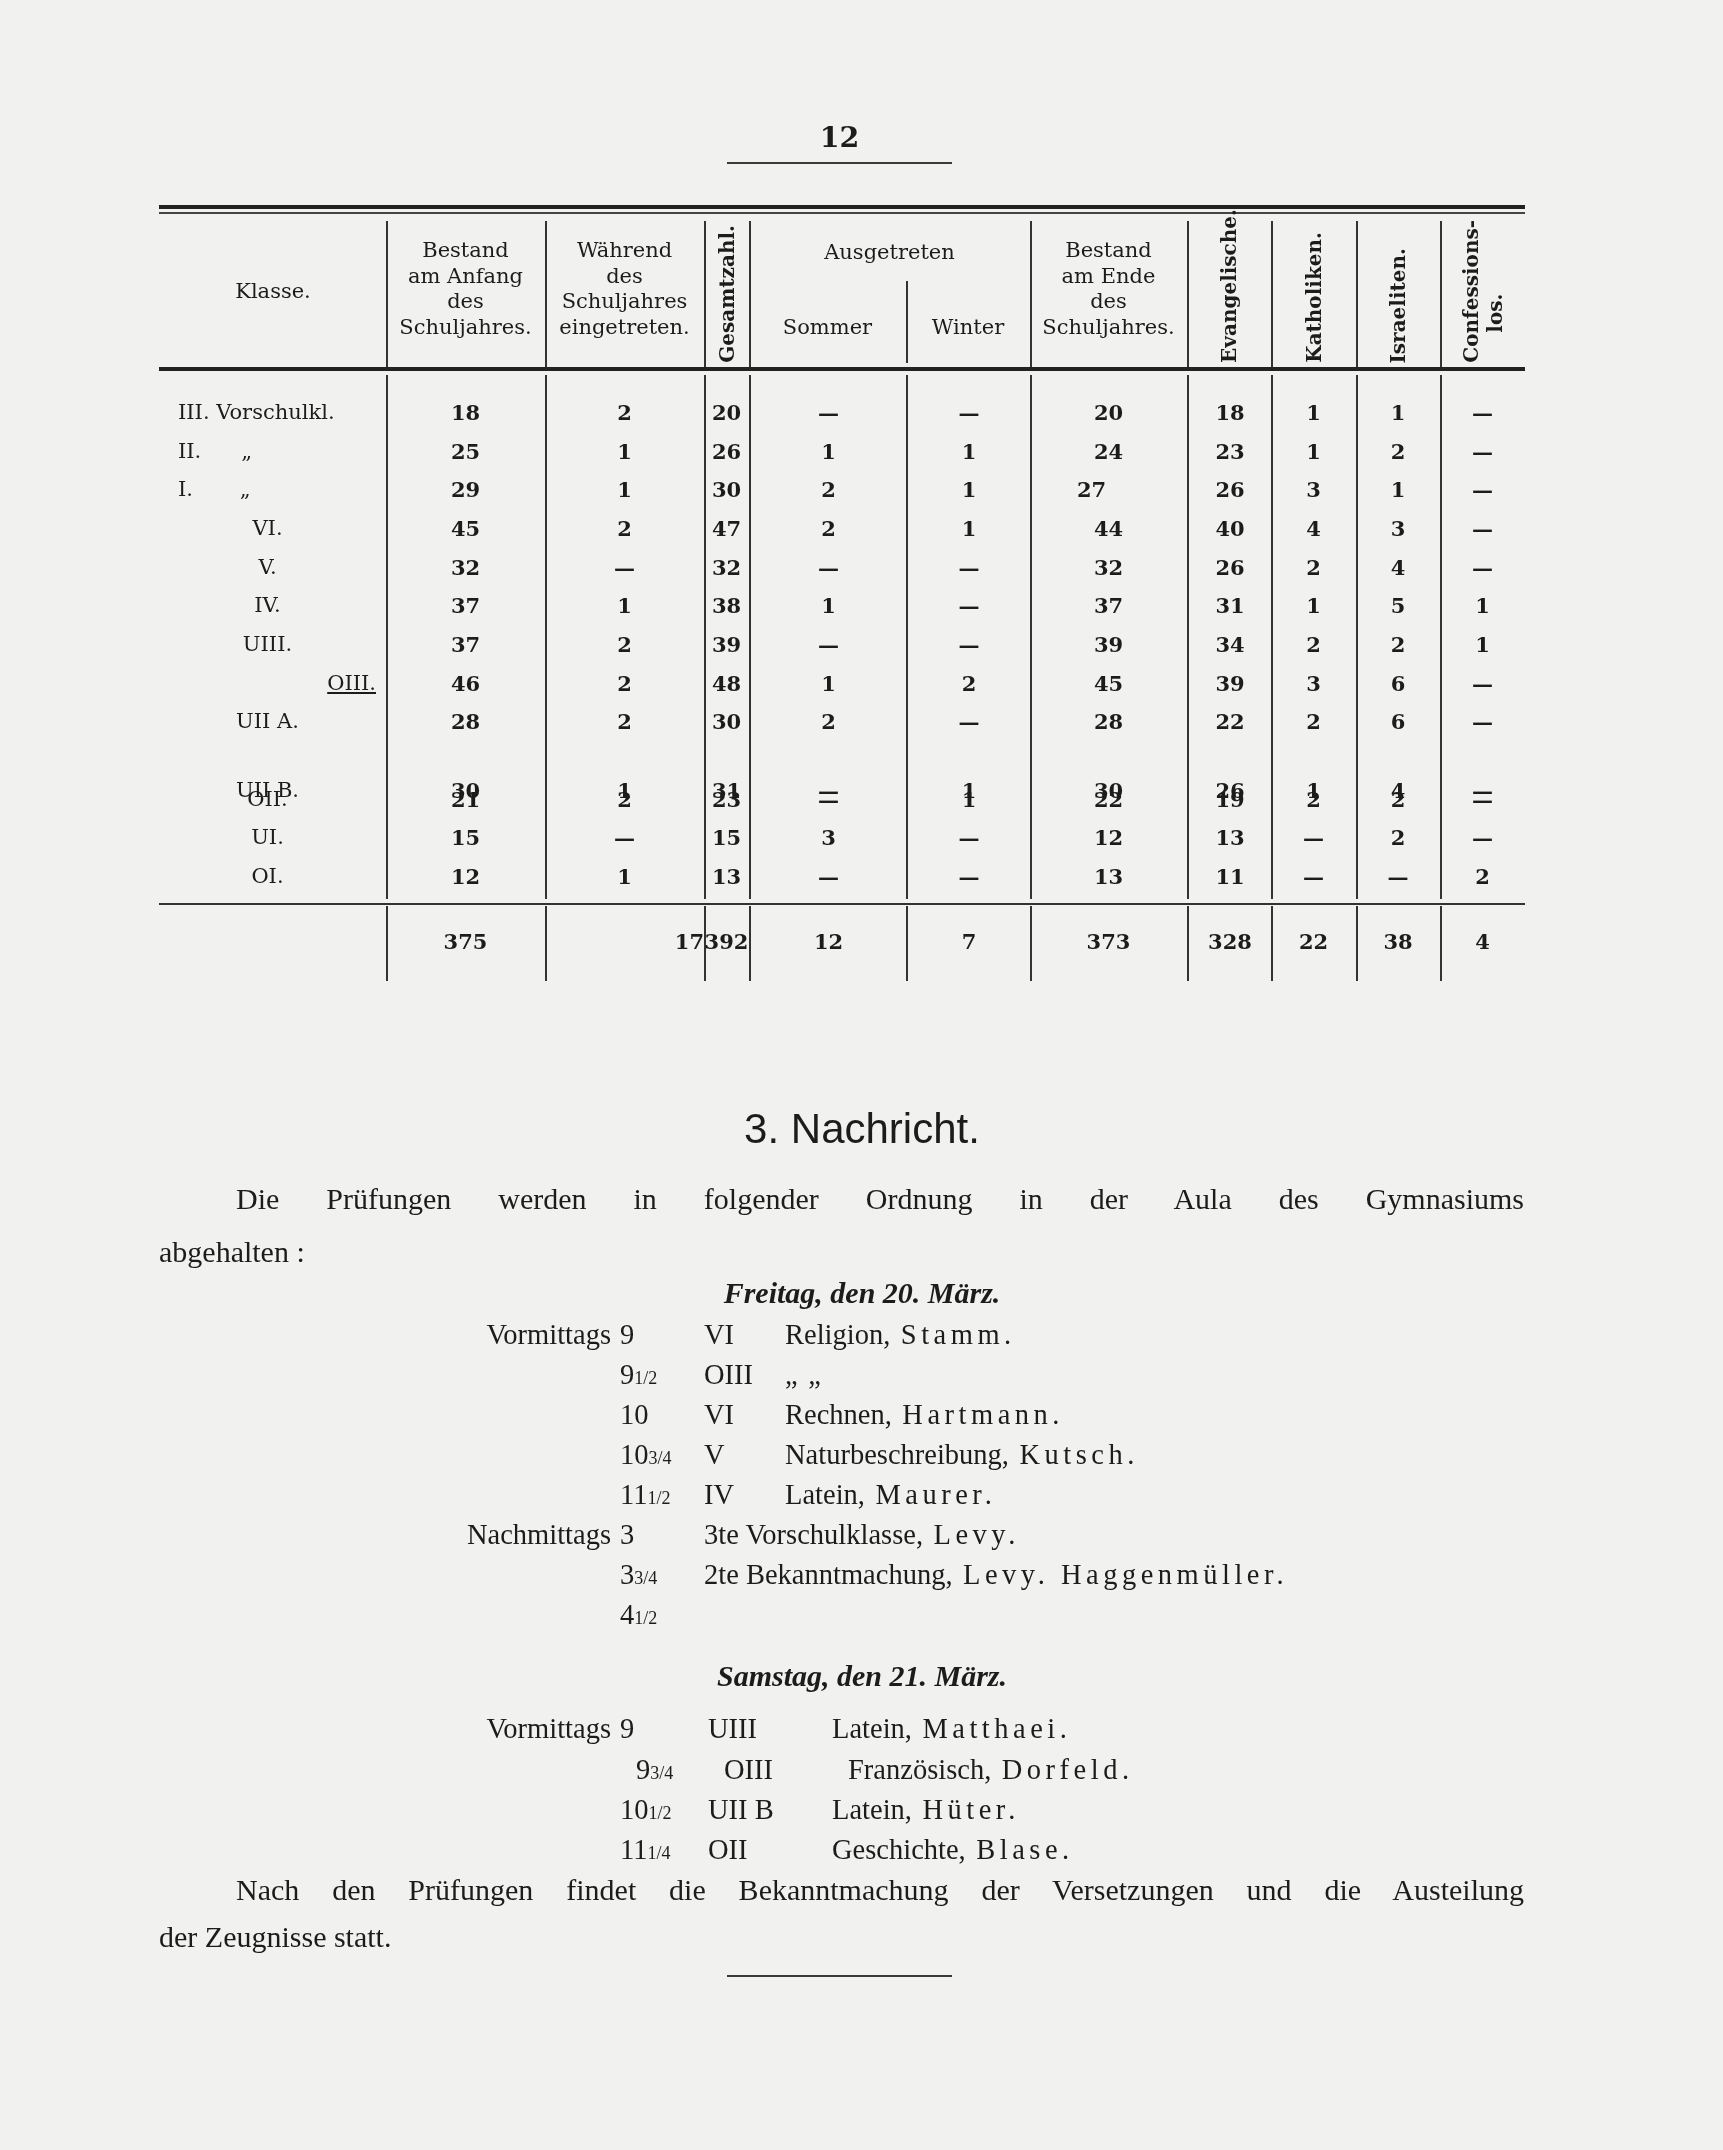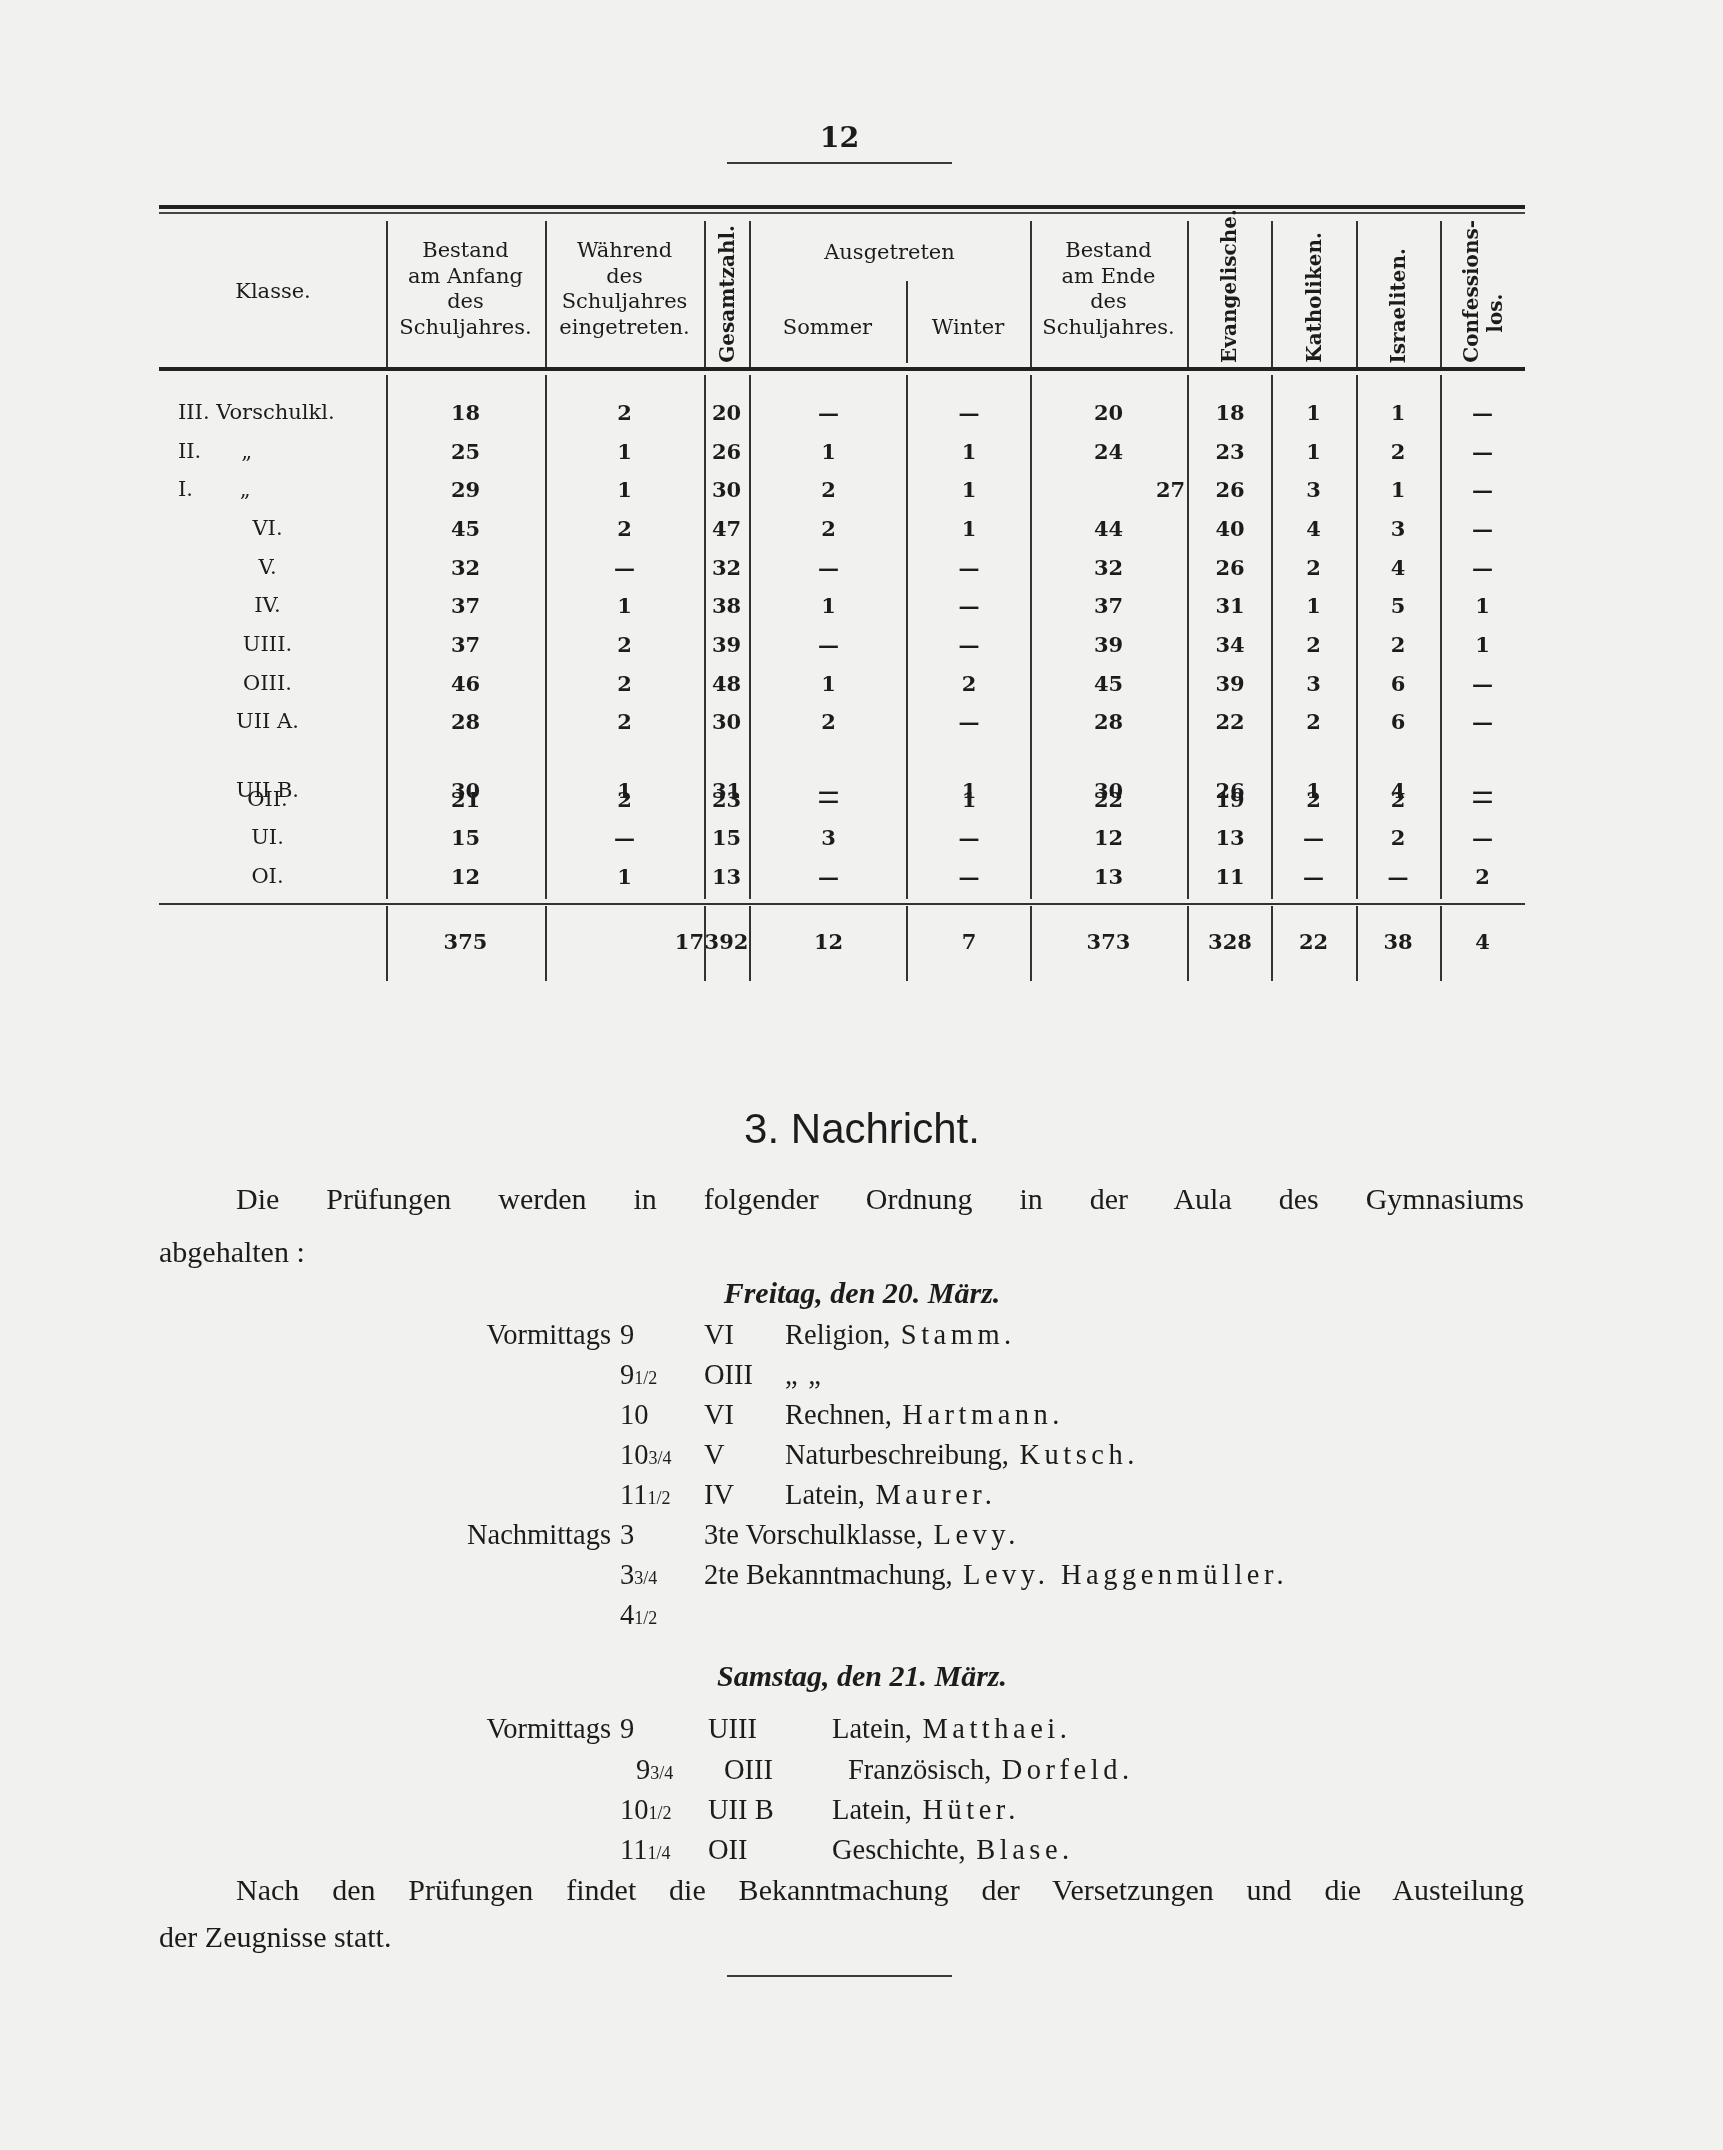--- a/index.html
+++ b/index.html
@@ -150,21 +150,21 @@
         <div class="cell" style="left: 1197px; width: 84px;">2</div>
         <div class="cell" style="left: 1281px; width: 85px;">—</div>
       </div>
       <div class="row" style="top: 471px;">
         <div class="cell klasse" style="left: 19px; width: 210px; white-space: pre;">I.       „</div>
         <div class="cell" style="left: 228px; width: 157px;">29</div>
         <div class="cell" style="left: 386px; width: 159px;">1</div>
         <div class="cell" style="left: 545px; width: 45px;">30</div>
         <div class="cell" style="left: 590px; width: 159px;">2</div>
         <div class="cell" style="left: 748px; width: 124px;">1</div>
-        <div class="cell" style="left: 913px; width: 157px; padding-left: 20px;">27</div>
+        <div class="cell" style="left: 834px; width: 157px; padding-left: 20px;">27</div>
         <div class="cell" style="left: 1029px; width: 84px;">26</div>
         <div class="cell" style="left: 1112px; width: 85px;">3</div>
         <div class="cell" style="left: 1197px; width: 84px;">1</div>
         <div class="cell" style="left: 1281px; width: 85px;">—</div>
       </div>
       <div class="row" style="top: 510px;">
         <div class="cell klasse" style="left: 0px; width: 217px; white-space: pre; text-align: center;">VI.</div>
         <div class="cell" style="left: 228px; width: 157px;">45</div>
         <div class="cell" style="left: 386px; width: 159px;">2</div>
         <div class="cell" style="left: 545px; width: 45px;">47</div>
@@ -209,21 +209,21 @@
         <div class="cell" style="left: 545px; width: 45px;">39</div>
         <div class="cell" style="left: 590px; width: 159px;">—</div>
         <div class="cell" style="left: 748px; width: 124px;">—</div>
         <div class="cell" style="left: 871px; width: 157px;">39</div>
         <div class="cell" style="left: 1029px; width: 84px;">34</div>
         <div class="cell" style="left: 1112px; width: 85px;">2</div>
         <div class="cell" style="left: 1197px; width: 84px;">2</div>
         <div class="cell" style="left: 1281px; width: 85px;">1</div>
       </div>
       <div class="row" style="top: 665px;">
-        <div class="cell klasse" style="left: 0px; width: 217px; white-space: pre; text-align: center;">OIII.</div>
+        <div class="cell klasse" style="left: 0px; width: 217px; white-space: pre; text-align: right; text-decoration: underline;">OIII.</div>
         <div class="cell" style="left: 228px; width: 157px;">46</div>
         <div class="cell" style="left: 386px; width: 159px;">2</div>
         <div class="cell" style="left: 545px; width: 45px;">48</div>
         <div class="cell" style="left: 590px; width: 159px;">1</div>
         <div class="cell" style="left: 748px; width: 124px;">2</div>
         <div class="cell" style="left: 871px; width: 157px;">45</div>
         <div class="cell" style="left: 1029px; width: 84px;">39</div>
         <div class="cell" style="left: 1112px; width: 85px;">3</div>
         <div class="cell" style="left: 1197px; width: 84px;">6</div>
         <div class="cell" style="left: 1281px; width: 85px;">—</div>

